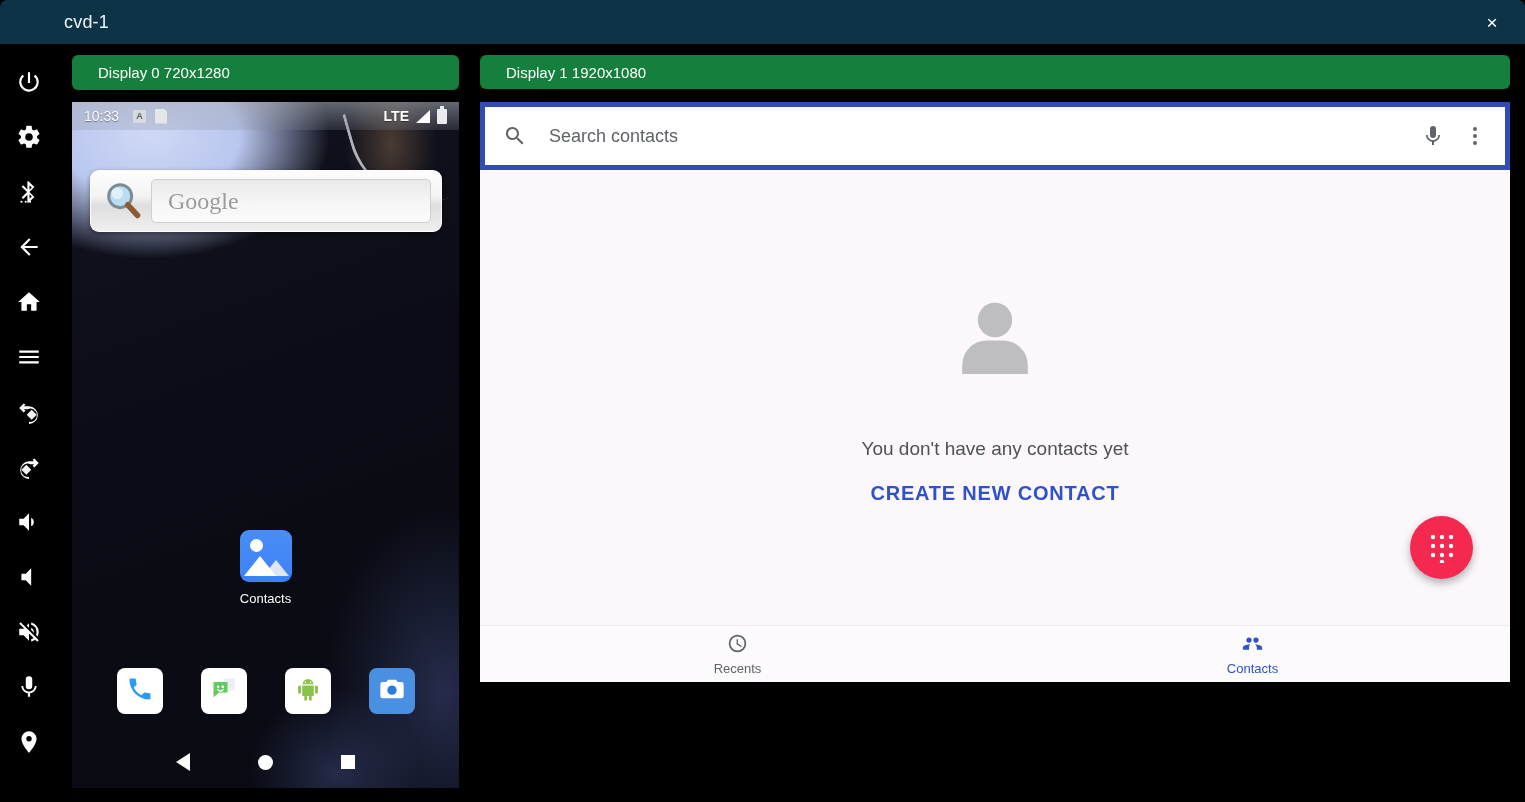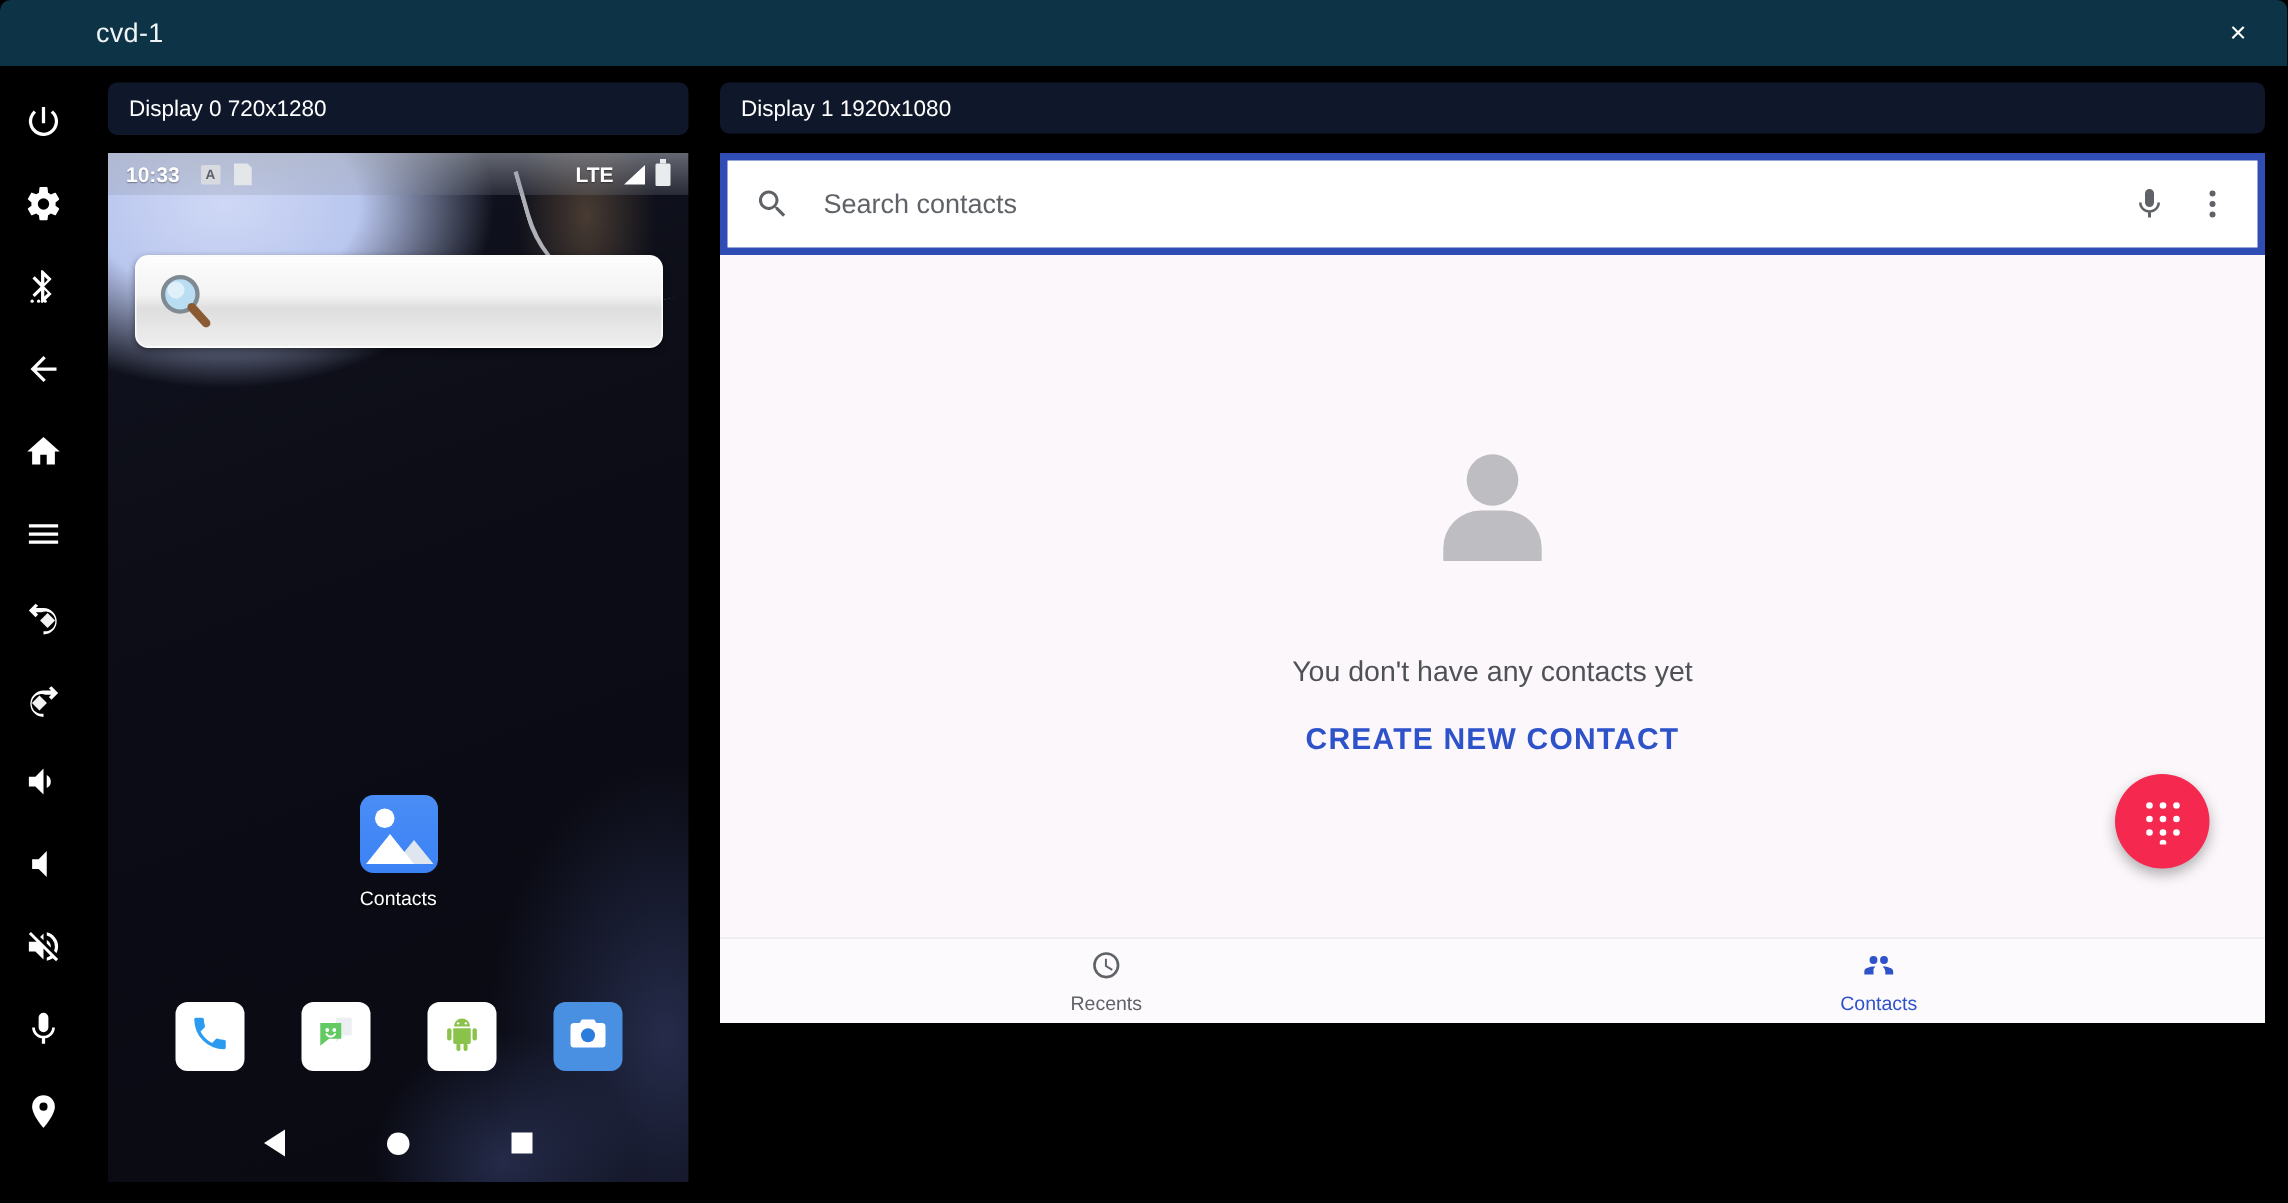--- a/index.html
+++ b/index.html
@@ -35,23 +35,23 @@
     padding-top: 12px;
   }
   .rail-btn {
     width: 44px; height: 55px; display: flex; align-items: center; justify-content: center;
     cursor: pointer;
   }
   .rail-btn svg { width: 26px; height: 26px; fill: #ffffff; }
 
   
   .panel-label {
-    position: absolute; background: #0f172a; color: #ffffff;
+    position: absolute; background: #15803d; color: #ffffff;
     border-radius: 6px; font-size: 15px;
-    display: flex; align-items: center; padding-left: 14px;
+    display: flex; align-items: center; padding-left: 26px;
   }
   #label0 { left: 72px;  top: 55px; width: 387px; height: 35px; }
   #label1 { left: 480px; top: 55px; width: 1030px; height: 34px; }
 
   
   .phone {
     position: absolute; left: 72px; top: 102px; width: 387px; height: 686px;
     overflow: hidden;
     background: #0b0d17;
   }
@@ -73,21 +73,21 @@
     border-bottom-left-radius: 80px;
     transform: rotate(-16deg);
   }
 
   .statusbar {
     position: absolute; left: 0; top: 0; width: 100%; height: 28px;
     display: flex; align-items: center; color: #fff; font-size: 13px;
     padding: 0 12px;
     background: linear-gradient(180deg, rgba(170,175,185,.55) 0%, rgba(130,136,150,.22) 100%);
   }
-  .sb-time { font-weight: bold; font-size: 14px; text-shadow: 0 1px 1px rgba(0,0,0,.4); }
+  .sb-time { font-weight: normal; font-size: 14px; text-shadow: 0 1px 1px rgba(0,0,0,.4); }
   .sb-left-icons { display: flex; align-items: center; gap: 9px; margin-left: 14px; }
   .sb-right { margin-left: auto; display: flex; align-items: center; gap: 7px; }
   .sb-lte { font-weight: bold; font-size: 14px; text-shadow: 0 1px 1px rgba(0,0,0,.4); }
   .icon-a {
     width: 13px; height: 13px; background: #d7dbe0; color: #5b6068;
     font-size: 9px; font-weight: bold; display: flex; align-items: center; justify-content: center;
     border-radius: 1px;
   }
   .icon-sd {
     width: 12px; height: 15px; background: #e4e7ea;
@@ -378,20 +378,23 @@
       </span>
     </div>
 
     <div class="gwidget">
       <span class="gwidget-mag">
         <svg viewBox="0 0 48 48">
           <circle cx="20" cy="19" r="12" fill="#b9ddf2" stroke="#7f8a92" stroke-width="3"></circle>
           <circle cx="17" cy="16" r="6" fill="#ffffff" opacity=".55"></circle>
           <path d="M28 28l10 11" stroke="#8a5a33" stroke-width="6" stroke-linecap="round" fill="none"></path>
         </svg>
+      </span>
+      <span class="gwidget-field">
+        <span class="gwidget-text">Google</span>
       </span>
     </div>
 
     <div class="app-gallery">
       <span class="icon-tile gallery-tile">
         <span class="gallery-sun"></span>
         <span class="gallery-mtn2"></span>
         <span class="gallery-mtn1"></span>
       </span>
       <span class="app-label">Contacts</span>

